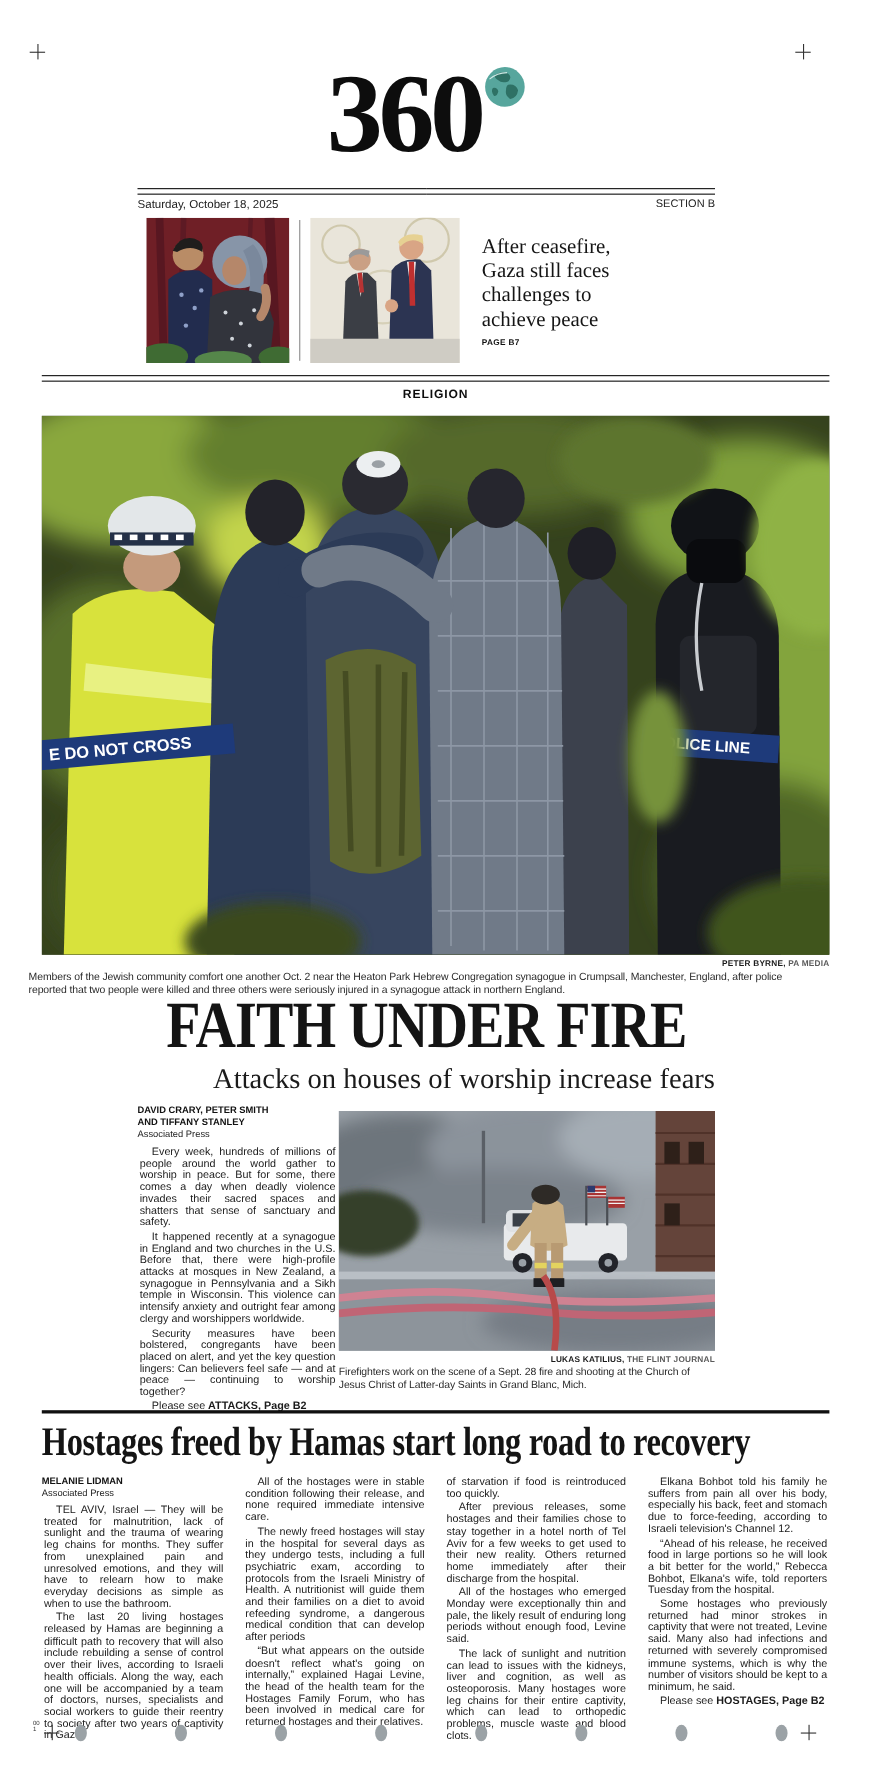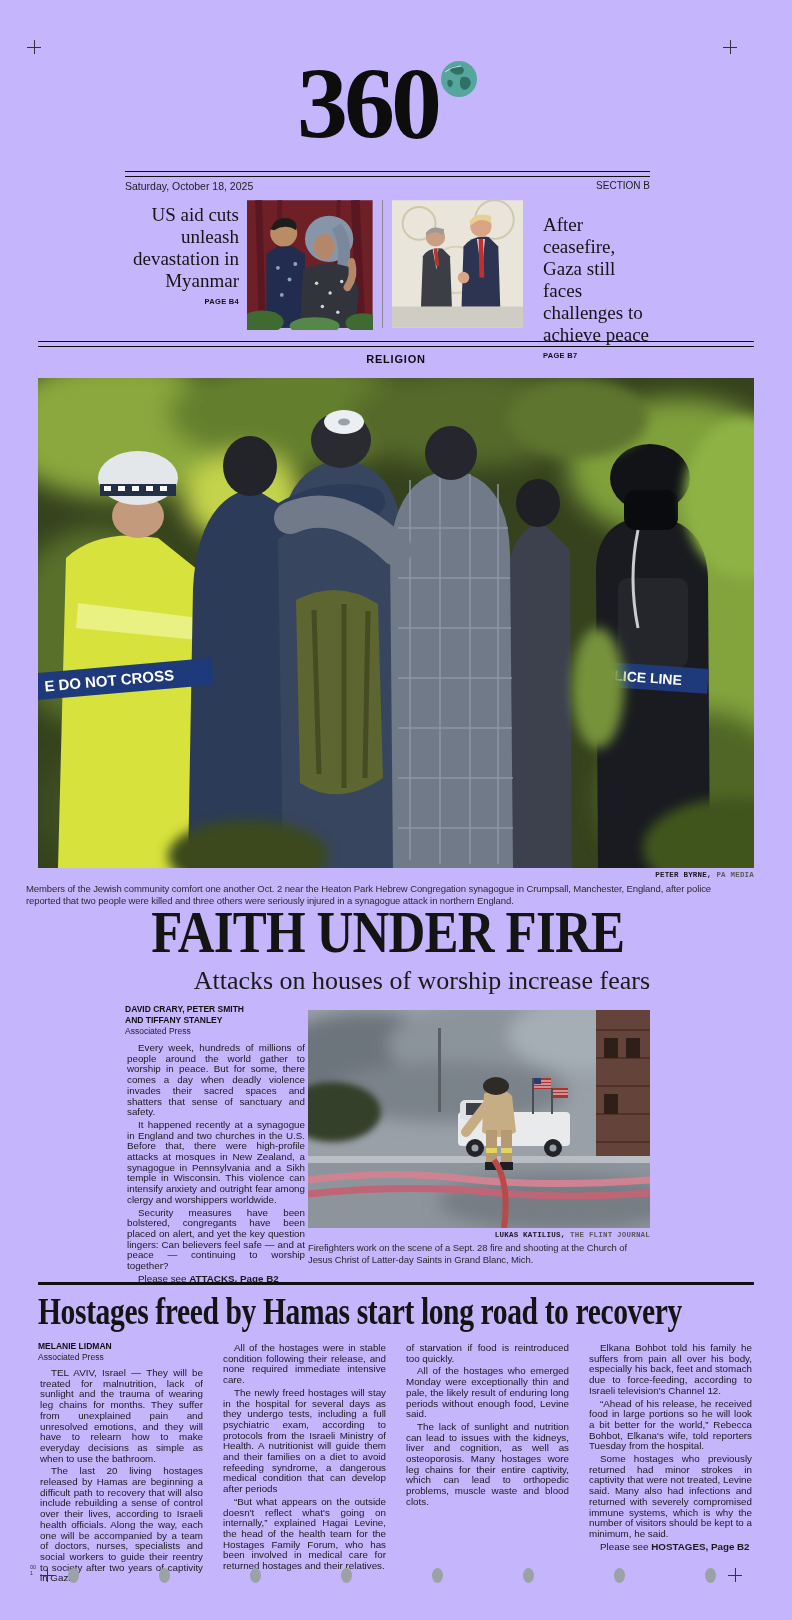--- a/index.html
+++ b/index.html
@@ -1,16 +1,16 @@
 <!DOCTYPE html>
 <html lang="en"><head>
 <meta charset="utf-8">
 <style>
   html,body{margin:0;padding:0;background:#e9e9e9;}
-  .page{position:relative;width:792px;height:1620px;background:#c4b5fd;margin:0 auto;
+  .page{position:relative;width:792px;height:1620px;background:#ffffff;margin:0 auto;
         font-family:"Liberation Sans","DejaVu Sans",sans-serif;color:#111;overflow:hidden;}
 
   
   .cross{position:absolute;width:14px;height:14px;}
   .cross::before{content:"";position:absolute;left:0;right:0;top:6.5px;height:1px;background:#333;}
   .cross::after{content:"";position:absolute;top:0;bottom:0;left:6.5px;width:1px;background:#333;}
   .dot{position:absolute;width:11px;height:15px;border-radius:50%;background:#9ba2a6;}
   .foldmark{position:absolute;font-size:5.5px;line-height:6px;color:#333;}
 
   
@@ -36,21 +36,21 @@
   .t-divider{width:1px;background:#8a8a8a;height:128px;margin:2px 9px 0 9px;}
   .t-head-right{width:118px;padding-top:16px;padding-left:20px;}
 
   
   .religion-rule{position:absolute;top:341px;left:38px;width:716px;height:4px;border-top:1.5px solid #0e0e0e;border-bottom:1px solid #0e0e0e;}
   .religion-label{position:absolute;top:353px;left:38px;width:716px;text-align:center;font-size:11px;font-weight:bold;letter-spacing:.8px;color:#0d0d0d;}
 
   
   .photo-main{position:absolute;top:378px;left:38px;width:716px;height:490px;overflow:hidden;background:#35421d;}
   .photo-flint{position:absolute;top:1010px;left:308px;width:342px;height:218px;overflow:hidden;background:#99a0a7;}
-  .credit{font-size:7.5px;font-weight:bold;letter-spacing:.2px;color:#1a1a1a;text-align:right;font-family:Liberation Mono, monospace;}
+  .credit{font-size:7.5px;font-weight:bold;letter-spacing:.2px;color:#1a1a1a;text-align:right;}
   .credit .org{color:#5b5b5b;}
   .caption{font-size:9.5px;line-height:11.5px;letter-spacing:-.1px;color:#2b2b2b;}
 
   
   .headline1{position:absolute;top:903px;left:125px;width:618px;transform:scaleX(.85);transform-origin:left top;
              text-align:center;font-family:"Liberation Serif","DejaVu Serif",serif;font-weight:bold;
              font-size:60px;line-height:58px;letter-spacing:-1px;color:#141414;}
   .subhead1{position:absolute;top:966px;left:125px;width:525px;text-align:right;
             font-family:"Liberation Serif","DejaVu Serif",serif;font-size:26px;color:#1b1b1b;}
   .byline{font-size:8.5px;font-weight:bold;line-height:11px;color:#111;}
@@ -100,24 +100,20 @@
         <div class="date">Saturday, October 18, 2025</div>
       </div>
       <div class="tag-side">
         <div class="double-rule"></div>
         <div class="section-b">SECTION B</div>
       </div>
     </div>
   </header>
 
   <div class="teasers">
-    <div class="t-head-left">
-      <div class="t-headline">US aid cuts unleash devastation in Myanmar</div>
-      <div class="t-ref">PAGE B4</div>
-    </div>
     <svg class="t-img" viewBox="0 0 130 132">
       <rect width="130" height="132" fill="#6f1f26"></rect>
       <path d="M12 0 L16 132" stroke="#581721" stroke-width="7"></path>
       <path d="M34 0 L30 132" stroke="#5d1a24" stroke-width="5"></path>
       <path d="M112 0 L118 132" stroke="#581721" stroke-width="9"></path>
       <path d="M95 0 L92 70" stroke="#5d1a24" stroke-width="4"></path>
       <circle cx="38" cy="34" r="14" fill="#b98c66"></circle>
       <path d="M24 30 Q30 16 44 19 Q53 22 51 31 Q40 24 28 31Z" fill="#1f1d1c"></path>
       <path d="M20 132 L20 56 Q30 46 48 48 L60 56 L60 132Z" fill="#222c4e"></path>
       <circle cx="32" cy="70" r="2" fill="#8fa0c8"></circle>
@@ -341,20 +337,21 @@
       <p>TEL AVIV, Israel — They will be treated for malnutrition, lack of sunlight and the trauma of wearing leg chains for months. They suffer from unexplained pain and unresolved emotions, and they will have to relearn how to make everyday decisions as simple as when to use the bathroom.</p>
       <p>The last 20 living hostages released by Hamas are beginning a difficult path to recovery that will also include rebuilding a sense of control over their lives, according to Israeli health officials. Along the way, each one will be accompanied by a team of doctors, nurses, specialists and social workers to guide their reentry to society after two years of captivity in Gaza.</p>
     </div>
     <div class="col">
       <p>All of the hostages were in stable condition following their release, and none required immediate intensive care.</p>
       <p>The newly freed hostages will stay in the hospital for several days as they undergo tests, including a full psychiatric exam, according to protocols from the Israeli Ministry of Health. A nutritionist will guide them and their families on a diet to avoid refeeding syndrome, a dangerous medical condition that can develop after periods</p>
       <p>“But what appears on the outside doesn't reflect what's going on internally,” explained Hagai Levine, the head of the health team for the Hostages Family Forum, who has been involved in medical care for returned hostages and their relatives.</p>
     </div>
     <div class="col">
       <p class="cont">of starvation if food is reintroduced too quickly.</p>
+      <p>After previous releases, some hostages and their families chose to stay together in a hotel north of Tel Aviv for a few weeks to get used to their new reality. Others returned home immediately after their discharge from the hospital.</p>
       <p>All of the hostages who emerged Monday were exceptionally thin and pale, the likely result of enduring long periods without enough food, Levine said.</p>
       <p>The lack of sunlight and nutrition can lead to issues with the kidneys, liver and cognition, as well as osteoporosis. Many hostages wore leg chains for their entire captivity, which can lead to orthopedic problems, muscle waste and blood clots.</p>
     </div>
     <div class="col">
       <p>Elkana Bohbot told his family he suffers from pain all over his body, especially his back, feet and stomach due to force-feeding, according to Israeli television's Channel 12.</p>
       <p>“Ahead of his release, he received food in large portions so he will look a bit better for the world,” Rebecca Bohbot, Elkana's wife, told reporters Tuesday from the hospital.</p>
       <p>Some hostages who previously returned had minor strokes in captivity that were not treated, Levine said. Many also had infections and returned with severely compromised immune systems, which is why the number of visitors should be kept to a minimum, he said.</p>
       <p class="jump"><span>Please see </span><b>HOSTAGES,</b><b> Page B2</b></p>
     </div>
   </div>

